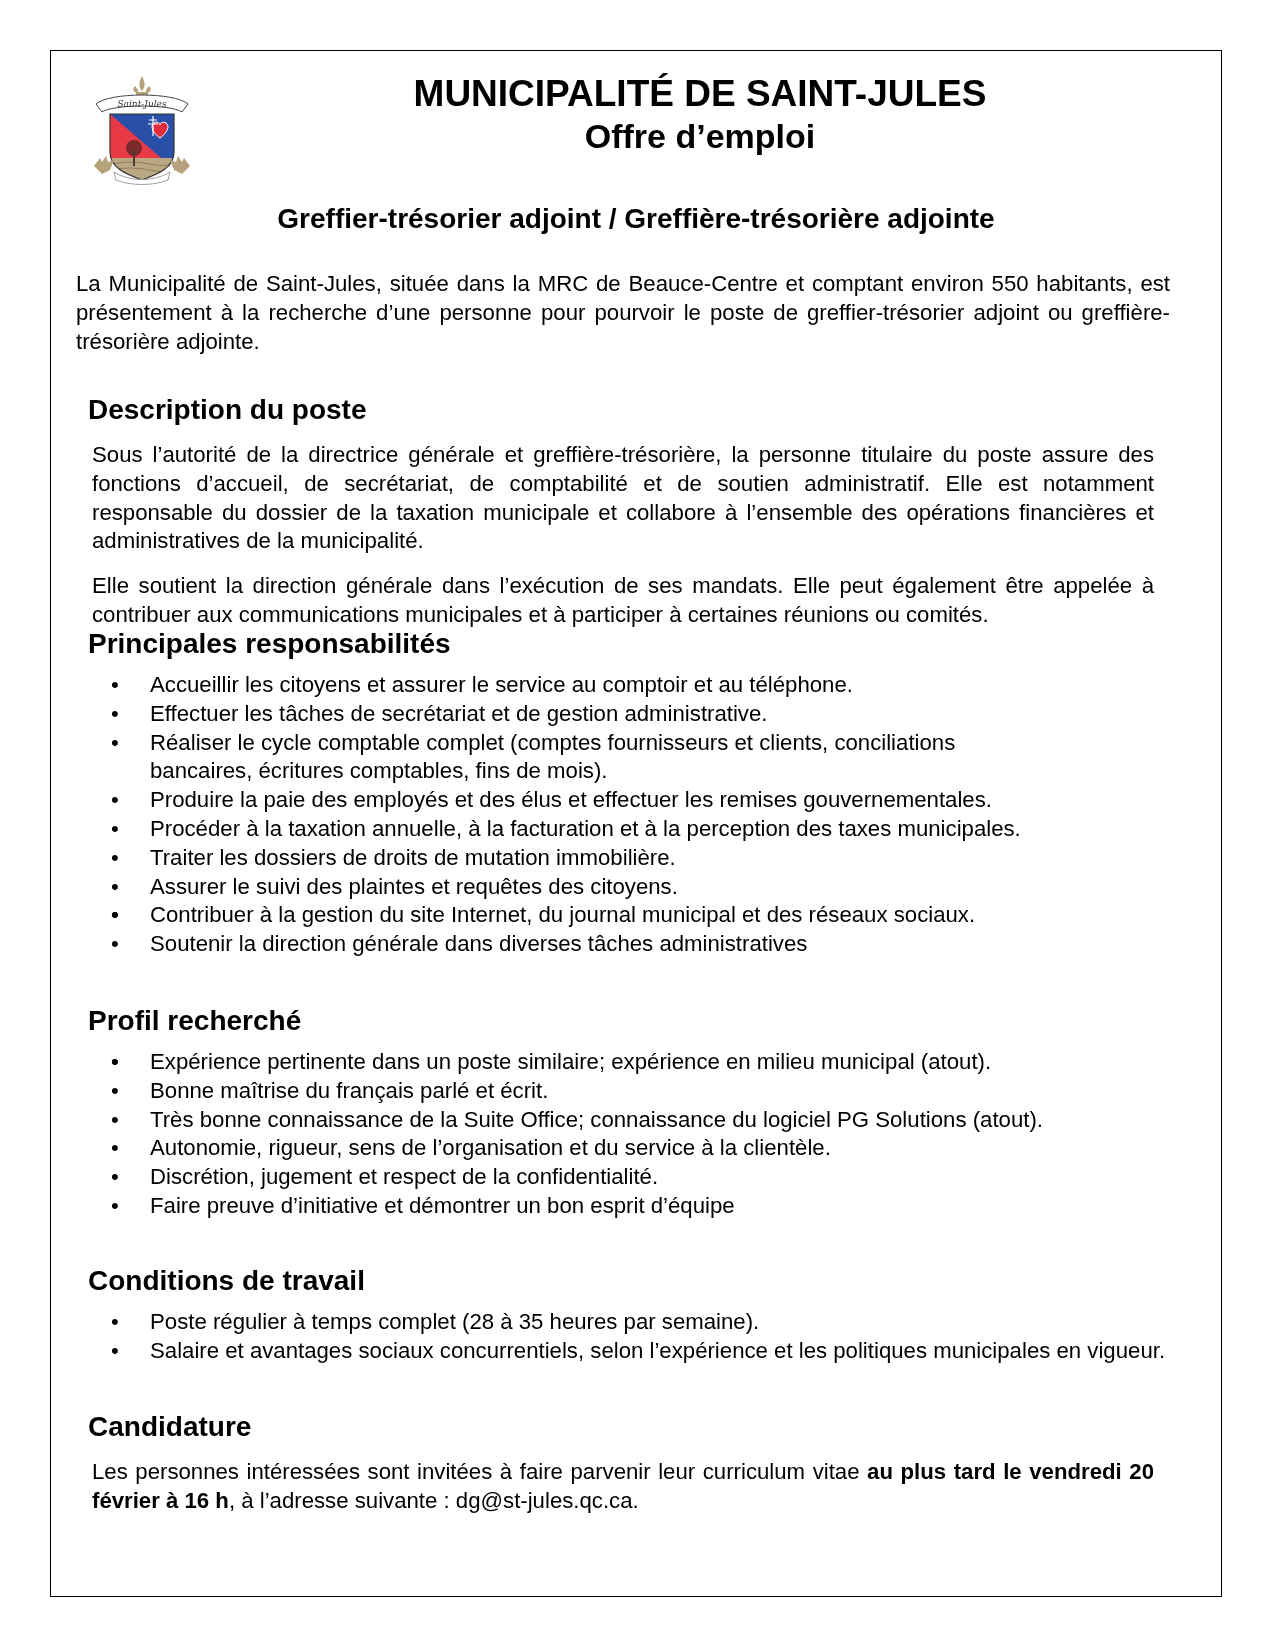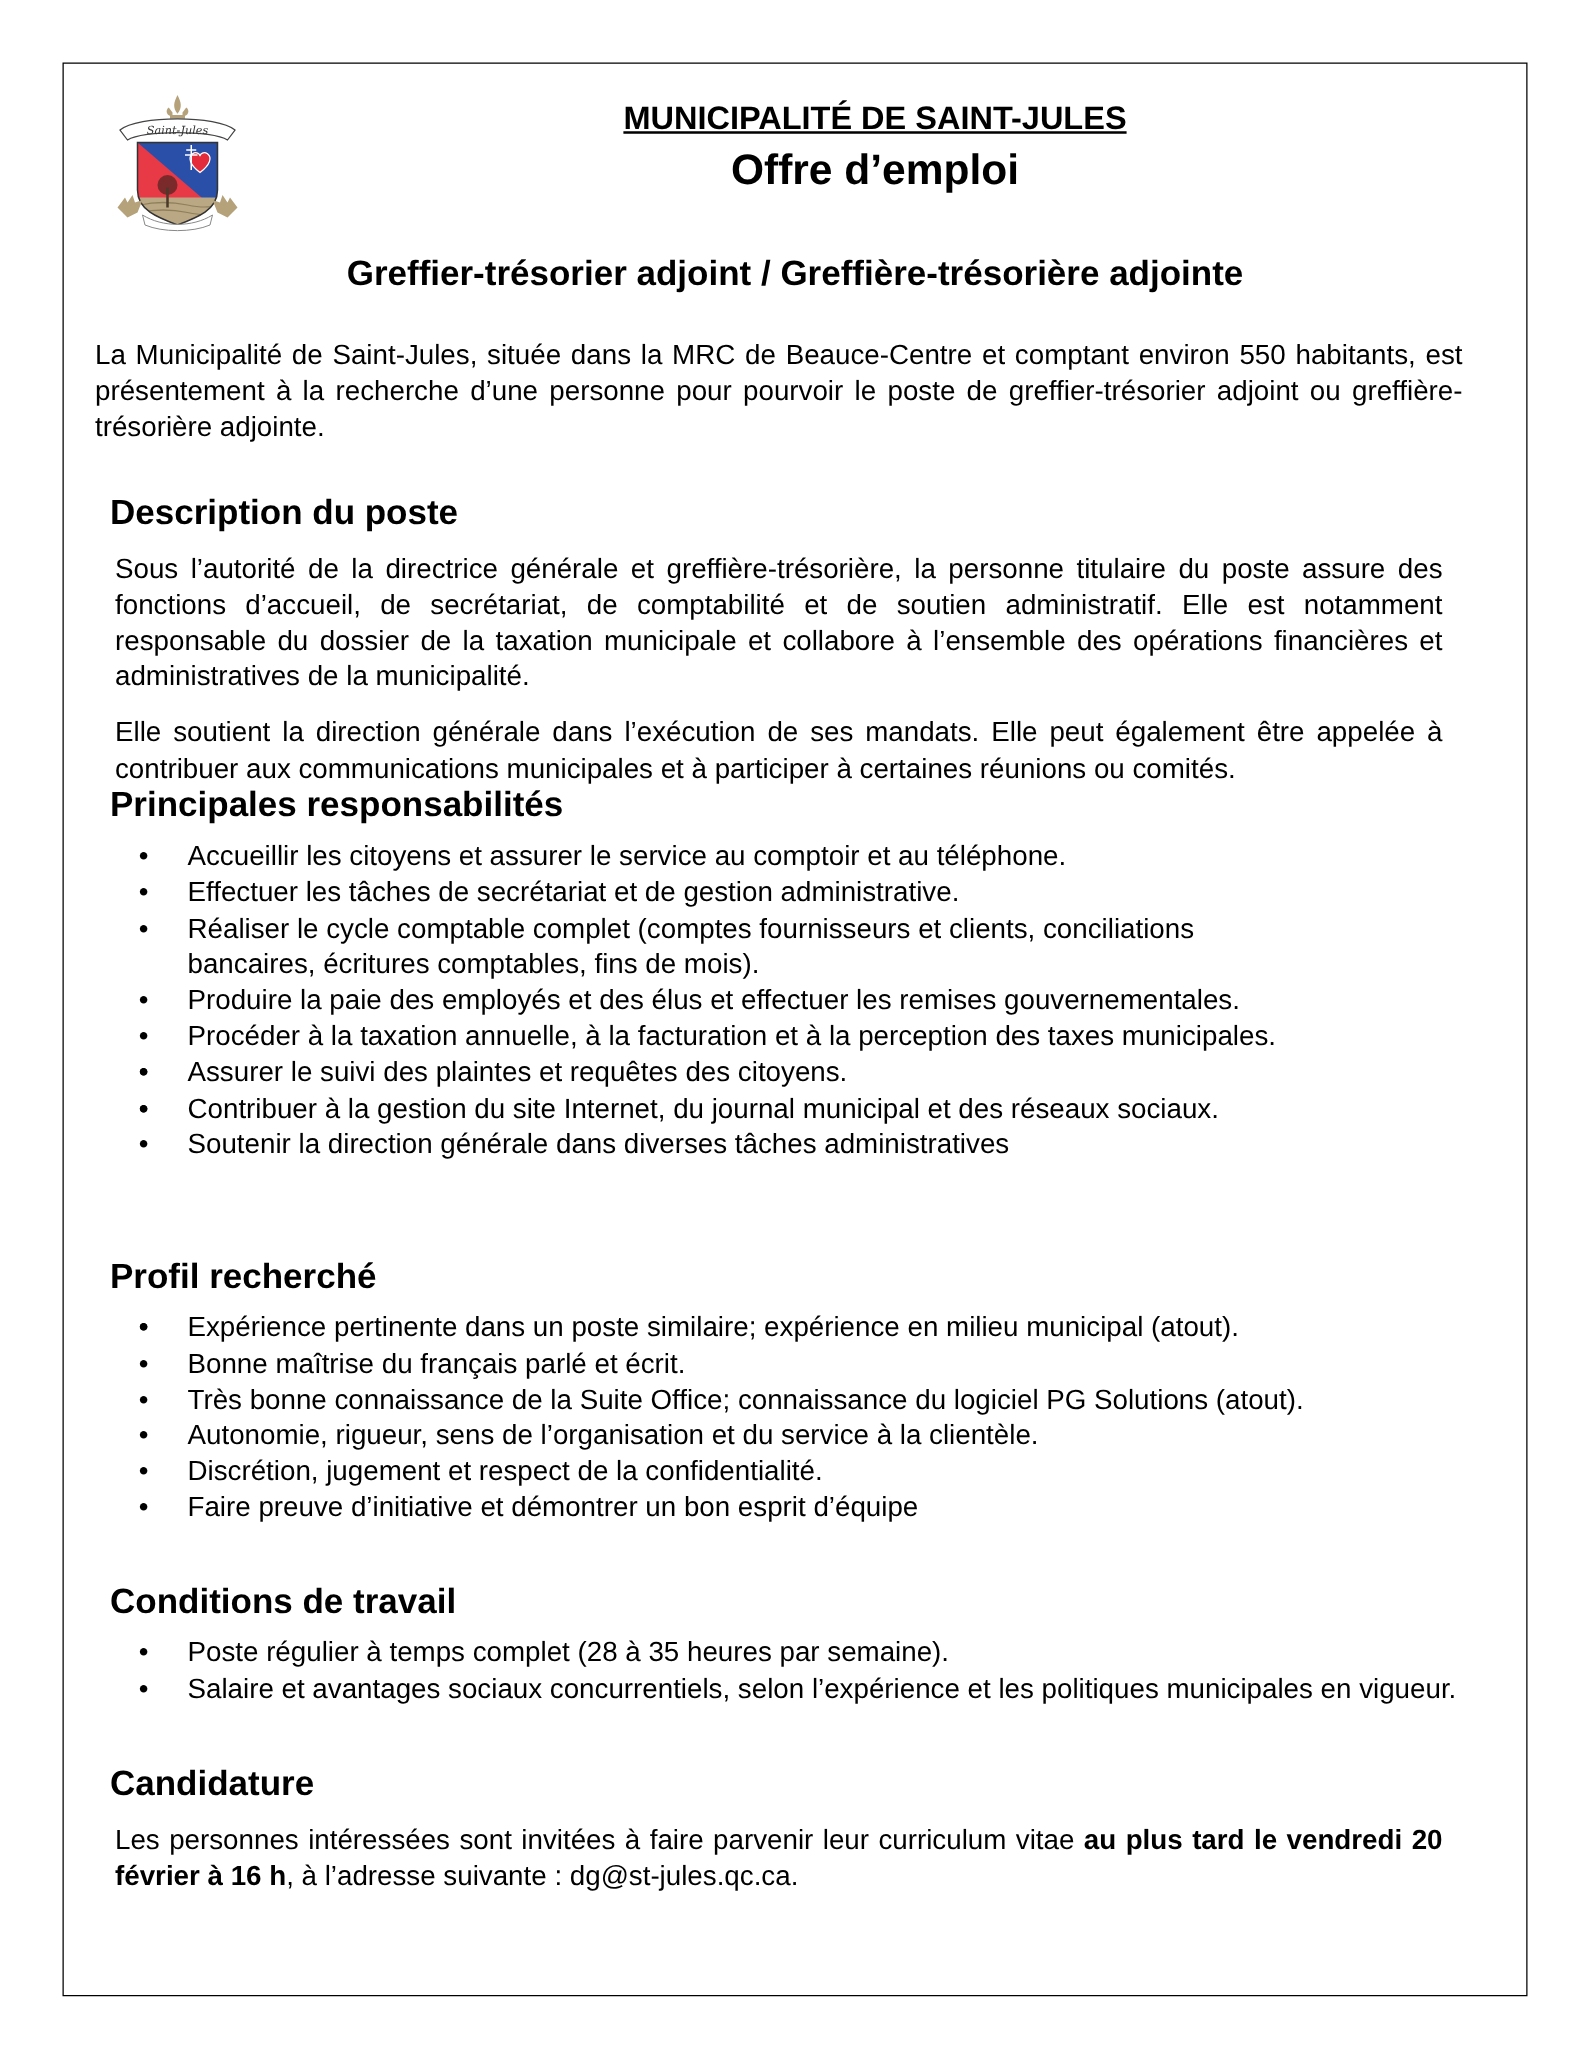--- a/index.html
+++ b/index.html
@@ -2,21 +2,21 @@
 <html><head>
 <meta charset="utf-8">
 <style>
   html, body { margin: 0; padding: 0; background: #ffffff; }
   body { width: 1275px; height: 1650px; position: relative; overflow: hidden;
          font-family: "Liberation Sans", sans-serif; color: #000; }
   .frame { position: absolute; left: 50px; top: 50px; width: 1172px; height: 1547px;
            border: 1.5px solid #000; box-sizing: border-box; }
   .logo { position: absolute; left: 90px; top: 74px; width: 104px; height: 112px; }
   .title { position: absolute; left: 300px; width: 800px; text-align: center; font-weight: bold; }
-  .title1 { top: 74px; font-size: 26px; line-height: 40px; text-decoration: underline; }
+  .title1 { top: 74px; font-size: 37px; line-height: 40px; }
   .title2 { top: 116px; font-size: 34px; line-height: 40px; }
   .subtitle { position: absolute; left: 89px; width: 1094px; top: 204px; text-align: center;
               font-weight: bold; font-size: 28px; line-height: 30px; }
   .body { position: absolute; left: 76px; width: 1094px; font-size: 22.2px; line-height: 28.8px; }
   .justify { text-align: justify; text-align-last: left; }
   .h { font-weight: bold; font-size: 28px; line-height: 30px; margin: 12px; }
   p { margin: 16px; }
   ul { list-style: none; margin: 0; padding: 0; }
   li { position: relative; padding-left: 74px; }
   li .bullet { position: absolute; left: 35px; top: 0; }
@@ -80,21 +80,21 @@
 </section>
 
 <section class="body sec-resp">
   <h2 class="h">Principales responsabilités</h2>
   <ul>
     <li><span class="bullet">•</span><span>Accueillir les citoyens et assurer le service au comptoir et au téléphone.</span></li>
     <li><span class="bullet">•</span><span>Effectuer les tâches de secrétariat et de gestion administrative.</span></li>
     <li style="padding-right:110px"><span class="bullet">•</span><span>Réaliser le cycle comptable complet (comptes fournisseurs et clients, conciliations bancaires, écritures comptables, fins de mois).</span></li>
     <li><span class="bullet">•</span><span>Produire la paie des employés et des élus et effectuer les remises gouvernementales.</span></li>
     <li><span class="bullet">•</span><span>Procéder à la taxation annuelle, à la facturation et à la perception des taxes municipales.</span></li>
-    <li><span class="bullet">•</span></li>
+    <li><span class="bullet">•</span><span>Traiter les dossiers de droits de mutation immobilière.</span></li>
     <li><span class="bullet">•</span><span>Assurer le suivi des plaintes et requêtes des citoyens.</span></li>
     <li><span class="bullet">•</span></li>
     <li><span class="bullet">•</span><span>Contribuer à la gestion du site Internet, du journal municipal et des réseaux sociaux.</span></li>
     <li><span class="bullet">•</span><span>Soutenir la direction générale dans diverses tâches administratives</span></li>
   </ul>
 </section>
 
 <section class="body sec-profil">
   <h2 class="h">Profil recherché</h2>
   <ul>

